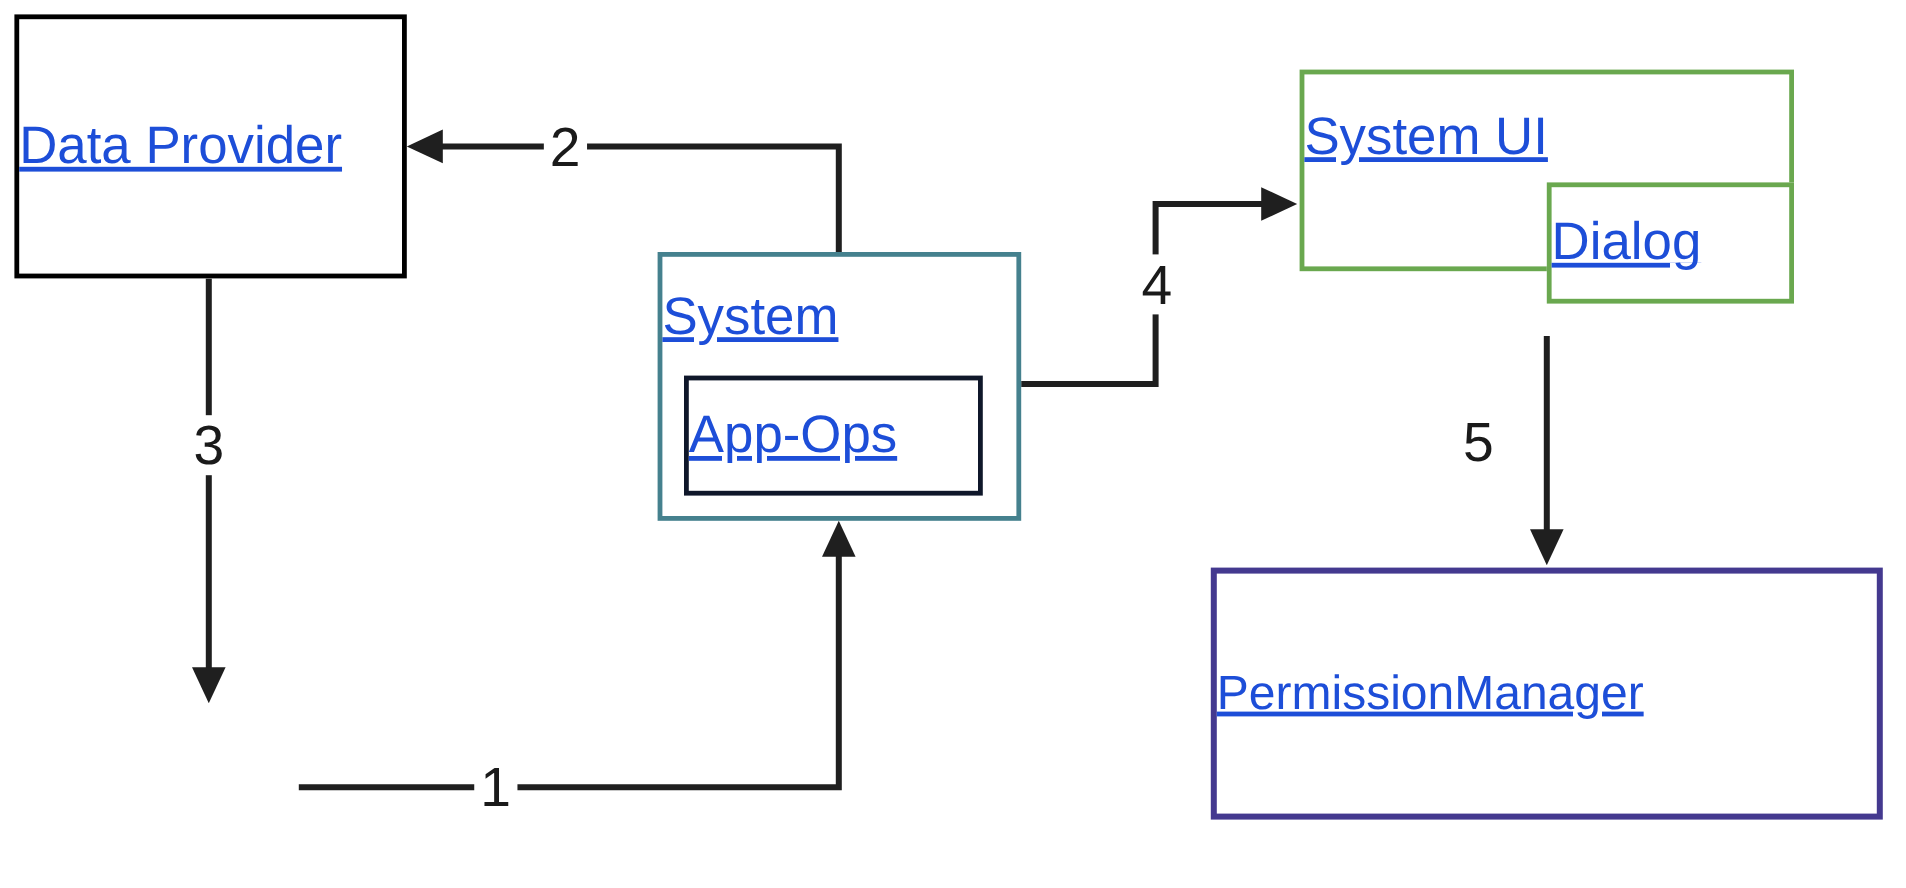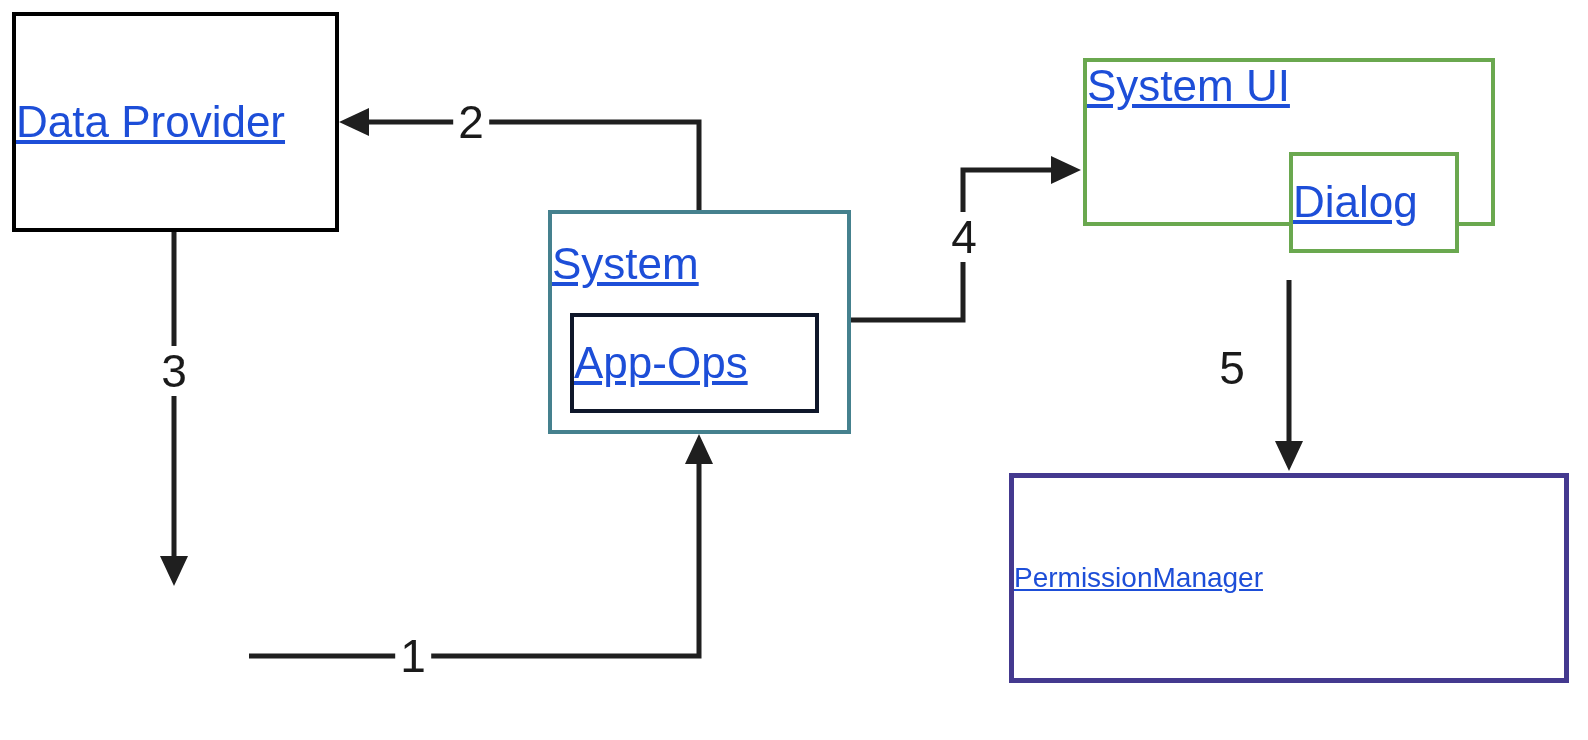--- a/index.html
+++ b/index.html
@@ -43,29 +43,30 @@
     border: 4px solid #45818e;
     padding-top: 26px;
   }
   #node-app-ops {
     left: 570px; top: 313px; width: 249px; height: 100px;
     border: 4px solid #0f172a;
   }
   #node-system-ui {
     left: 1083px; top: 58px; width: 412px; height: 168px;
     border: 4px solid #6aa84f;
+    padding-top: 28px;
   }
   #node-dialog {
-    left: 1289px; top: 152px; width: 170px; height: 101px;
+    left: 1289px; top: 152px; width: 206px; height: 101px;
     border: 4px solid #6aa84f;
   }
   #node-permission-manager {
     left: 1009px; top: 473px; width: 560px; height: 210px;
     border: 5px solid #44398f;
-    font-size: 28px;
+    font-size: 40px;
   }
   #arrow-layer {
     position: absolute;
     left: 0; top: 0;
     width: 1588px; height: 740px;
   }
   #arrow-layer path {
     fill: none;
     stroke: #1f1f1f;
     stroke-width: 5;

